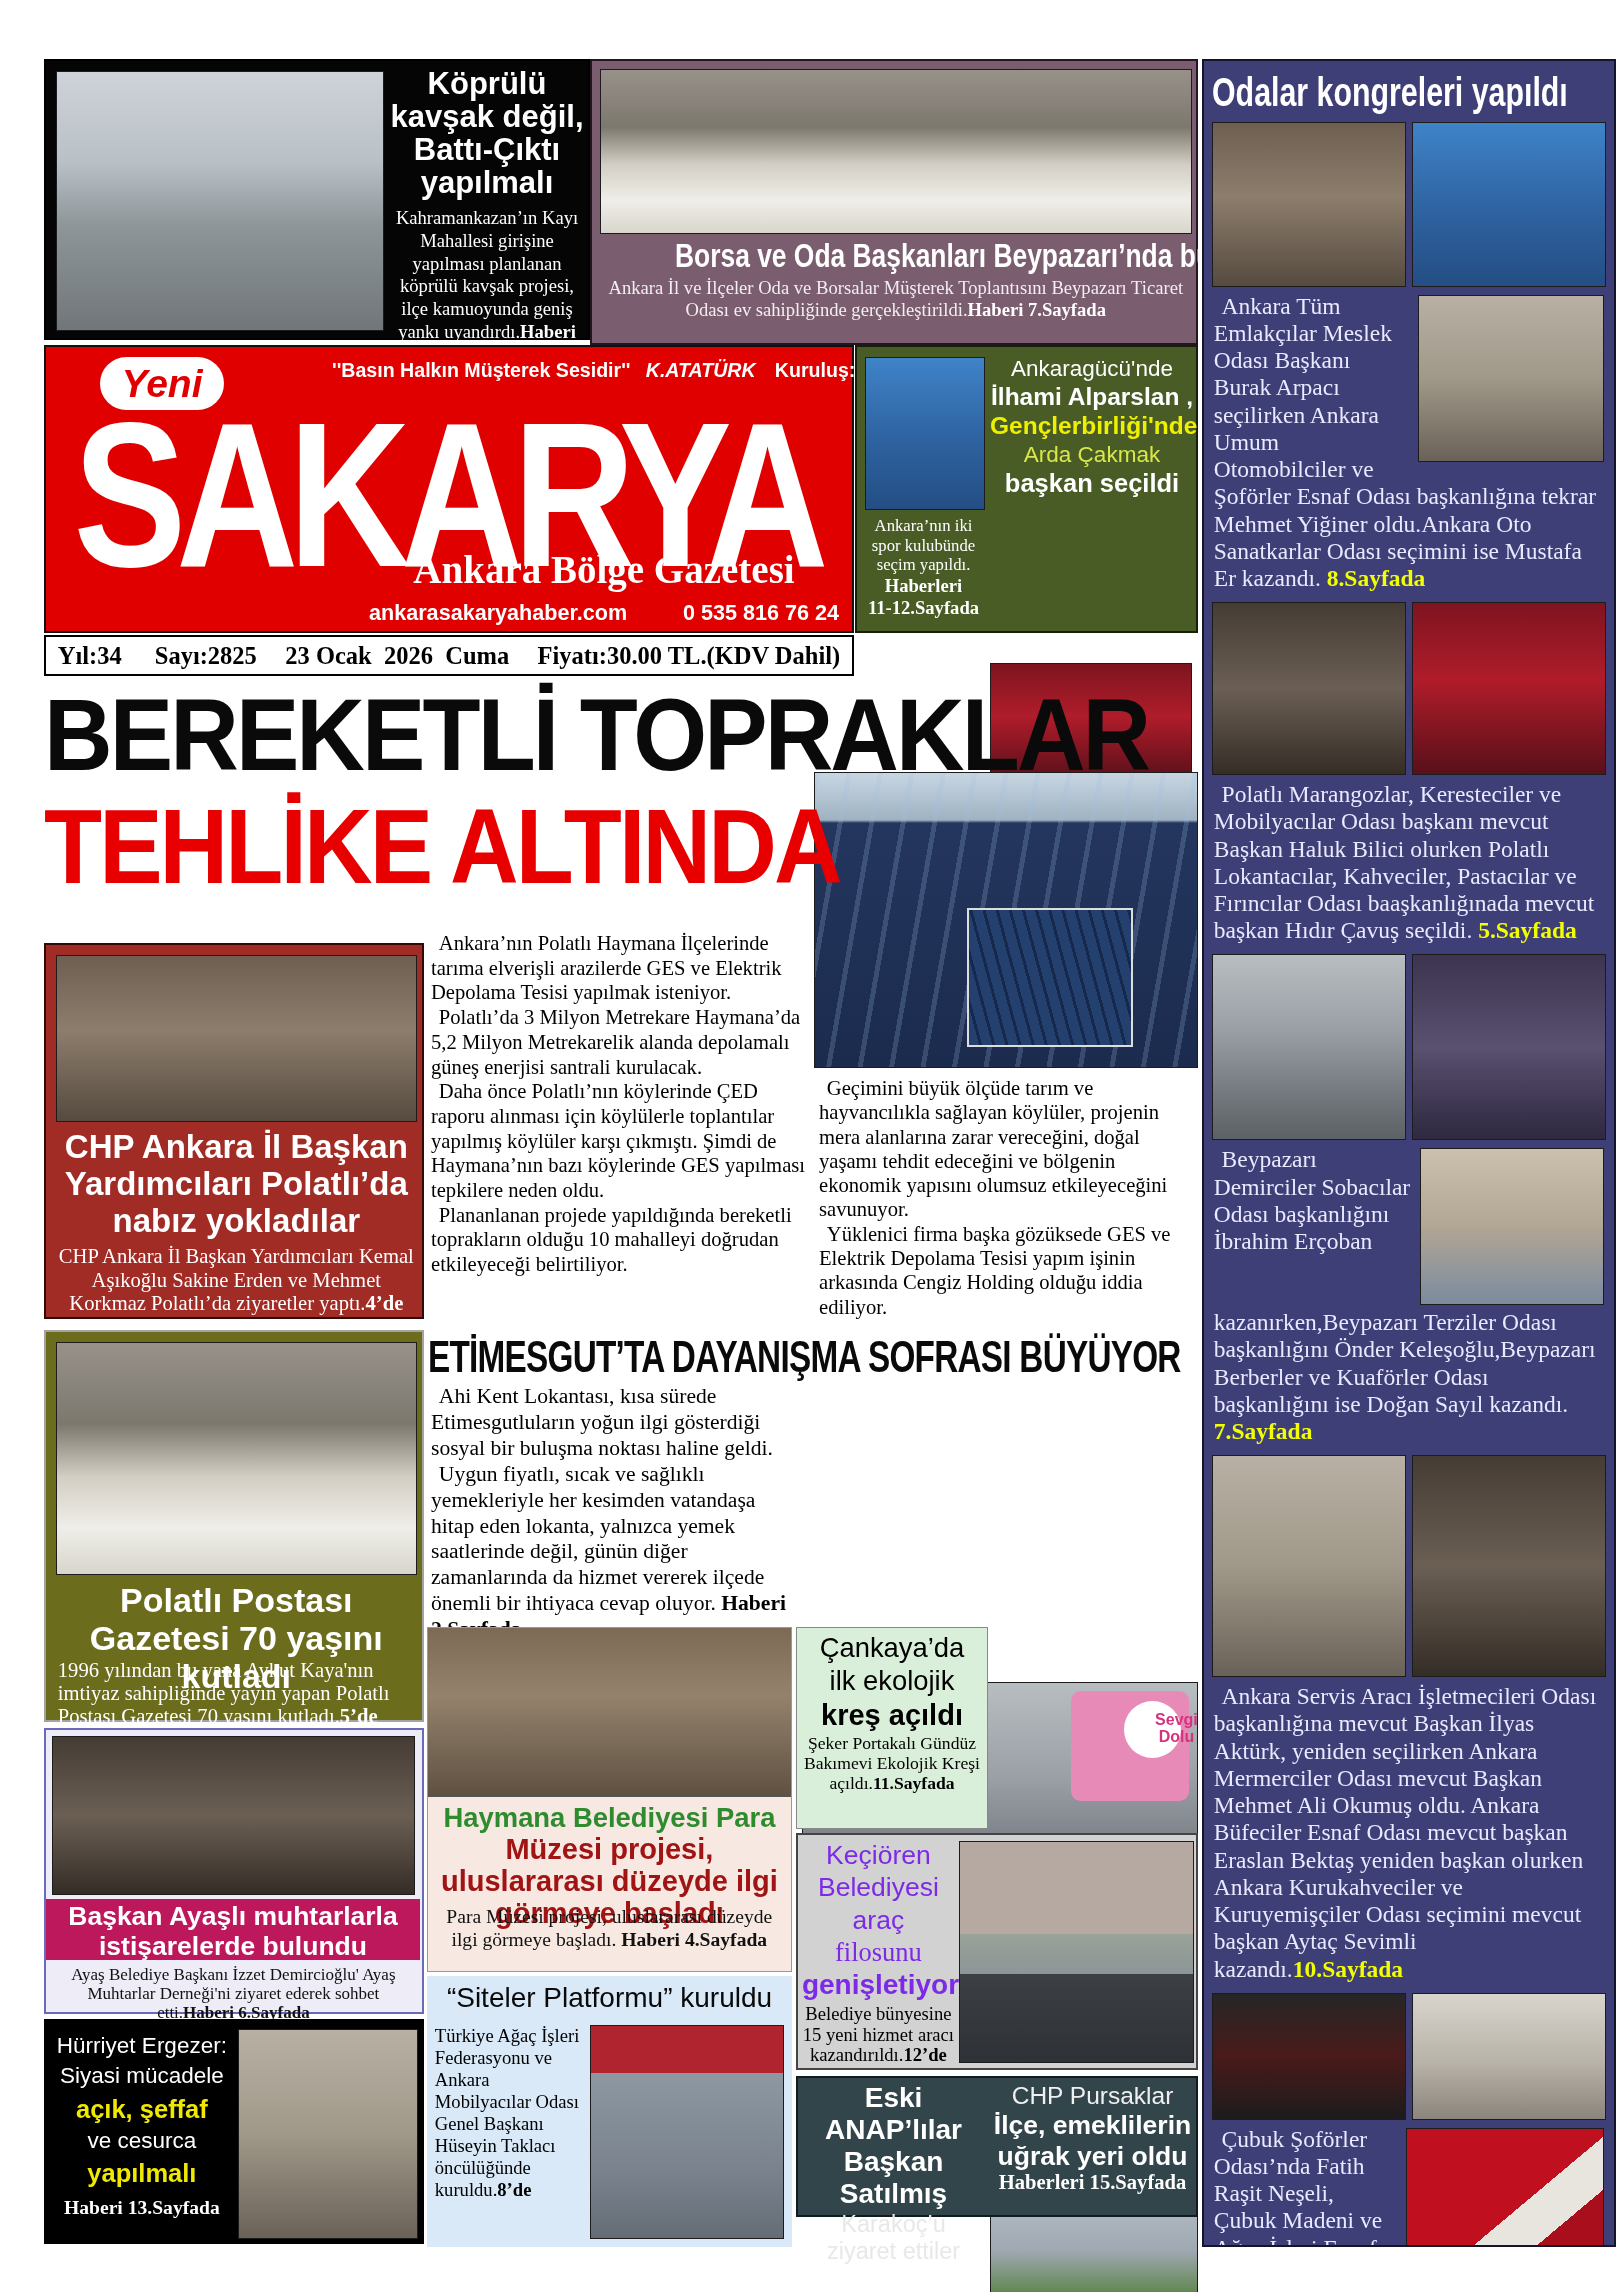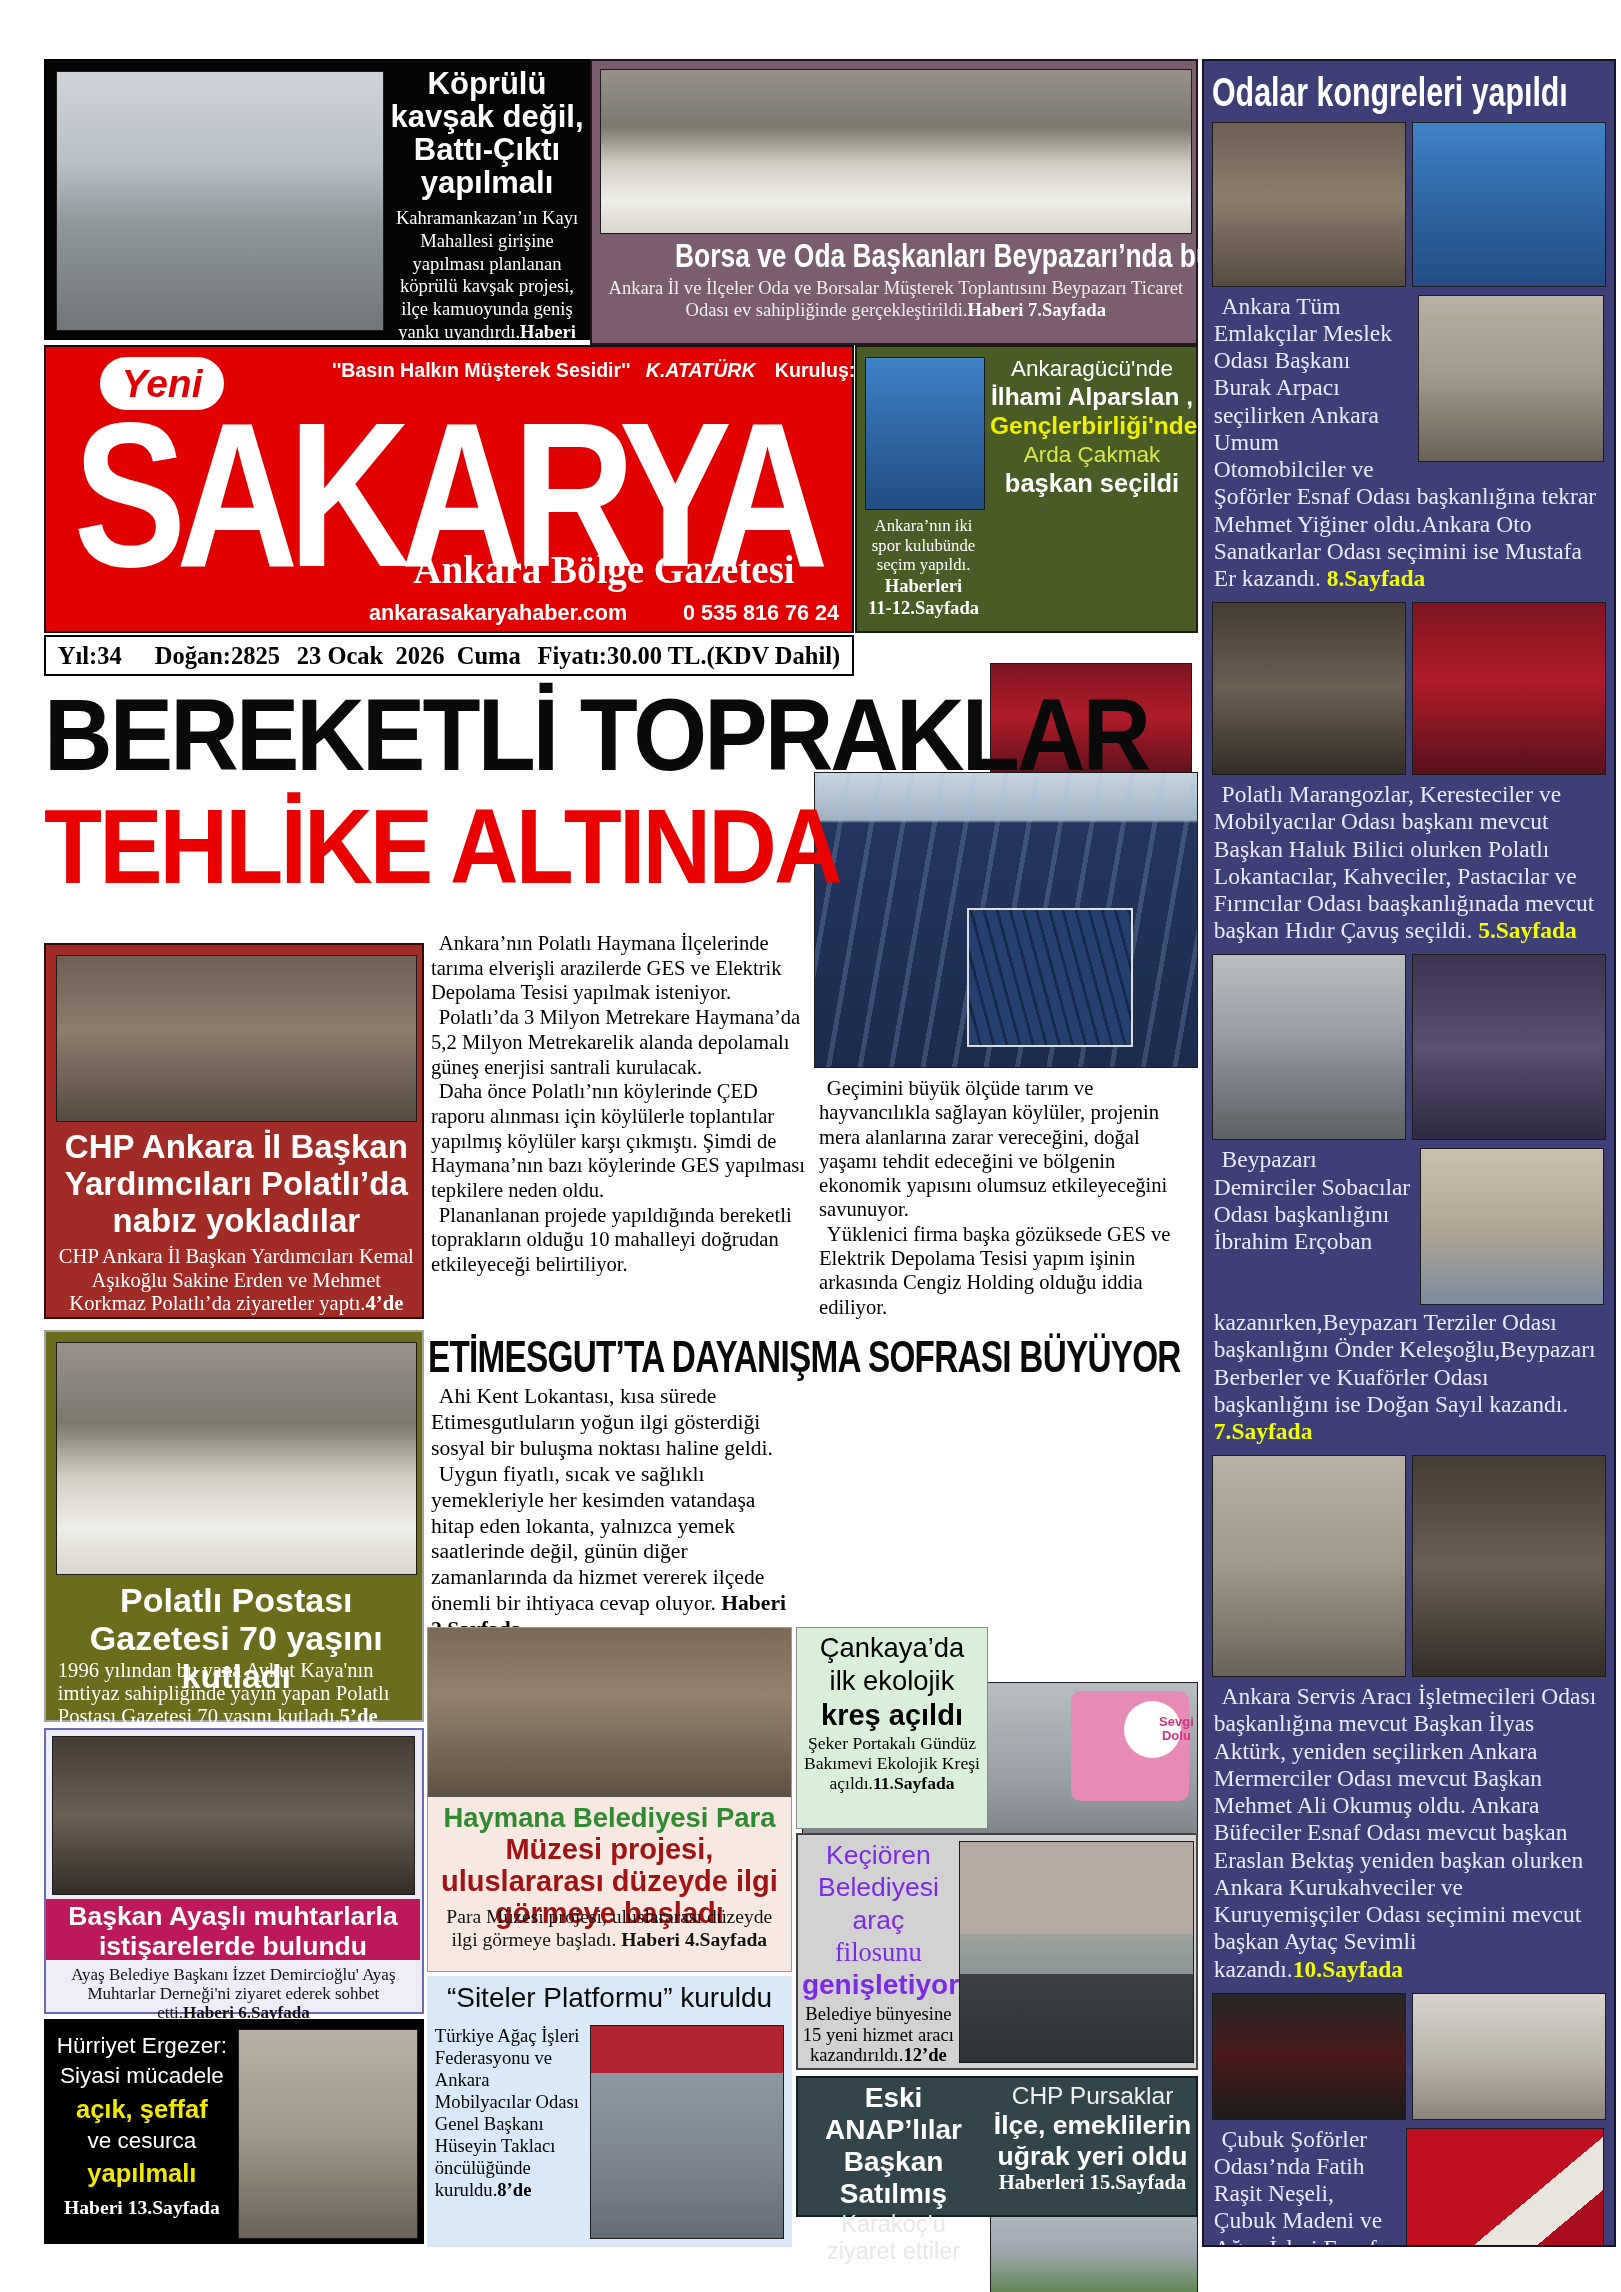--- a/index.html
+++ b/index.html
@@ -94,21 +94,21 @@
       <div class="hd" style="font-size:24.5px;color:#fff;">İlhami Alparslan ,</div>
       <div class="hd" style="font-size:24.5px;color:#eef000;">Gençlerbirliği'nde</div>
       <div style="font-family:'Liberation Sans',sans-serif;font-size:22.5px;color:#d8e84a;">Arda Çakmak</div>
       <div class="hd" style="font-size:25.5px;color:#fff;">başkan seçildi</div>
     </div>
     <div class="box ph g-red" style="left:133px;top:163px;width:202px;height:118px;"></div>
   </div>
 
   <div class="box" style="left:44px;top:635px;width:810px;height:41px;background:#fff;border:2px solid #000;display:flex;align-items:center;padding:0 11.8px;font-weight:bold;font-size:24.5px;">
     <span>Yıl:34</span>
-    <span style="margin-left:33px;">Doğan:2825</span>
+    <span style="margin-left:33px;">Sayı:2825</span>
     <span style="margin:0 auto;white-space:pre;">23 Ocak  2026  Cuma</span>
     <span>Fiyatı:30.00 TL.(KDV Dahil)</span>
   </div>
 
   <div class="box hd" style="left:44px;top:676px;width:1157px;white-space:nowrap;font-size:95px;letter-spacing:-2.9px;color:#0a0a0a;transform:scaleY(1.08);transform-origin:top left;z-index:3;">BEREKETLİ TOPRAKLAR</div>
   <div class="box hd" style="left:44px;top:786px;white-space:nowrap;font-size:95px;letter-spacing:-2.9px;color:#e80000;transform:scaleY(1.12);transform-origin:top left;z-index:3;">TEHLİKE ALTINDA</div>
 
   <div class="box ph g-solar" style="left:814px;top:772px;width:384px;height:296px;z-index:1;">
     <div class="ph g-panel" style="position:absolute;left:152px;top:135px;width:162px;height:135px;border:2.9px solid #ddd;"></div>
   </div>
@@ -136,21 +136,21 @@
     <p>Geçimini büyük ölçüde tarım ve hayvancılıkla sağlayan köylüler, projenin mera alanlarına zarar vereceğini, doğal yaşamı tehdit edeceğini ve bölgenin ekonomik yapısını olumsuz etkileyeceğini savunuyor.</p>
     <p>Yüklenici firma başka gözüksede GES ve Elektrik Depolama Tesisi yapım işinin arkasında Cengiz Holding olduğu iddia ediliyor.</p>
   </div>
   <div class="box bodytxt" style="left:431px;top:1384px;width:367px;font-size:21.6px;line-height:1.2;">
     <p>Ahi Kent Lokantası, kısa sürede Etimesgutluların yoğun ilgi gösterdiği sosyal bir buluşma noktası haline geldi.</p>
     <p><span>Uygun fiyatlı, sıcak ve sağlıklı yemekleriyle her kesimden vatandaşa hitap eden lokanta, yalnızca yemek saatlerinde değil, günün diğer zamanlarında da hizmet vererek ilçede önemli bir ihtiyaca cevap oluyor. </span><b>Haberi 2.Sayfada</b></p>
   </div>
   <div class="box ph g-crowd" style="left:802px;top:1386px;width:396px;height:237px;">
     <div style="position:absolute;right:7.8px;top:7.8px;width:118px;height:110px;background:#e88ab8;border-radius:9.8px;">
       <div style="position:absolute;right:7.8px;top:9.8px;width:57px;height:57px;border-radius:50%;background:#fff;display:flex;align-items:center;justify-content:center;text-align:center;">
-        <span class="hd" style="font-size:13px;color:#d4337f;line-height:1.05;padding-left:47px;">Sevgi Dolu</span>
+        <span class="hd" style="font-size:16px;color:#d4337f;line-height:1.05;padding-left:47px;">Sevgi Dolu</span>
       </div>
     </div>
   </div>
 
   <div class="box" style="left:44px;top:1330px;width:380px;height:392px;background:#6c6c1d;border:2px solid #a3a3a3;">
     <div class="box ph g-meet" style="left:9.8px;top:9.8px;width:361px;height:233px;"></div>
     <div class="hd box center" style="left:7.8px;top:249px;width:365px;font-size:34px;line-height:1.12;color:#fff;">Polatlı Postası Gazetesi 70 yaşını kutladı</div>
     <div class="box" style="left:11.8px;top:327px;width:357px;font-size:20.6px;line-height:1.12;color:#fff;">
       <span>1996 yılından bu yana Aykut Kaya'nın imtiyaz sahipliğinde yayın yapan Polatlı Postası Gazetesi 70 yaşını kutladı.</span><b>5’de</b>
     </div>

